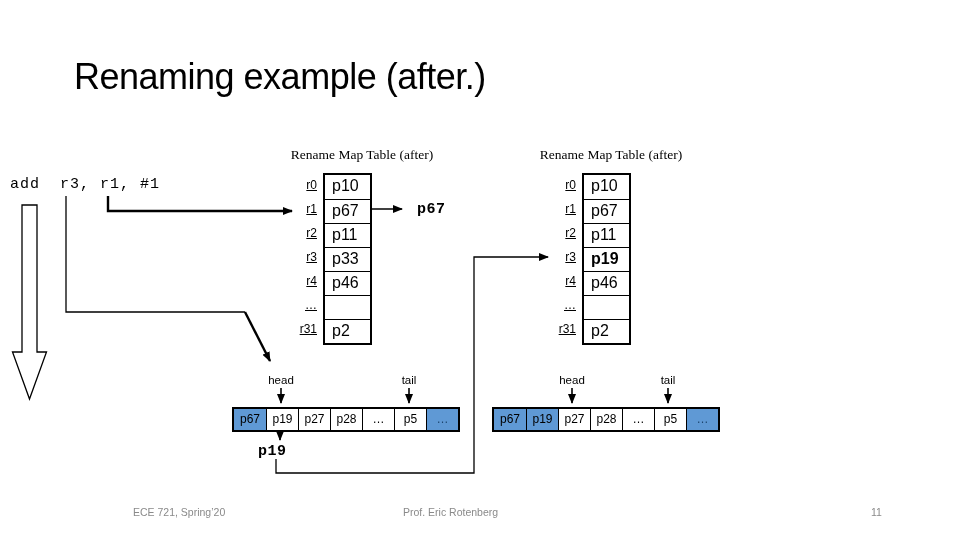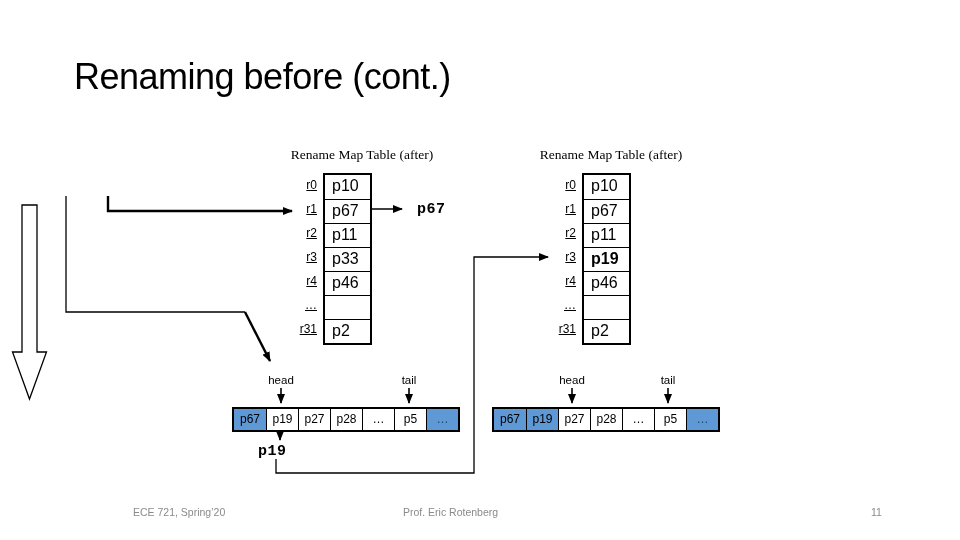--- a/index.html
+++ b/index.html
@@ -81,22 +81,23 @@
     <path d="M281 388 L281 403" fill="none" stroke="#000" stroke-width="1.6" marker-end="url(#ah)"></path>
     <path d="M409 388 L409 403" fill="none" stroke="#000" stroke-width="1.6" marker-end="url(#ah)"></path>
     <path d="M572 388 L572 403" fill="none" stroke="#000" stroke-width="1.6" marker-end="url(#ah)"></path>
     <path d="M668 388 L668 403" fill="none" stroke="#000" stroke-width="1.6" marker-end="url(#ah)"></path>
 
     <path d="M280 433 L280 440" fill="none" stroke="#000" stroke-width="1.6" marker-end="url(#ah)"></path>
 
     <path d="M276 459 L276 473 L474 473 L474 257 L548 257" fill="none" stroke="#000" stroke-width="1.3" marker-end="url(#ah)"></path>
   </svg>
 
-  <div class="abs slide-title">Renaming before (cont.)</div>
+  <div class="abs slide-title">Renaming example (after.)</div>
 
+  <div class="abs instr" style="left:10px; top:176px;">add  r3, r1, #1</div>
 
 
   <div class="abs mt-title" style="left:282px; top:147px; width:160px;">Rename Map Table (after)</div>
   <div class="abs mt" style="left:297px; top:173px;">
     <div class="mt-labels">
       <span class="mt-reg">r0</span>
       <span class="mt-reg">r1</span>
       <span class="mt-reg">r2</span>
       <span class="mt-reg">r3</span>
       <span class="mt-reg">r4</span>

